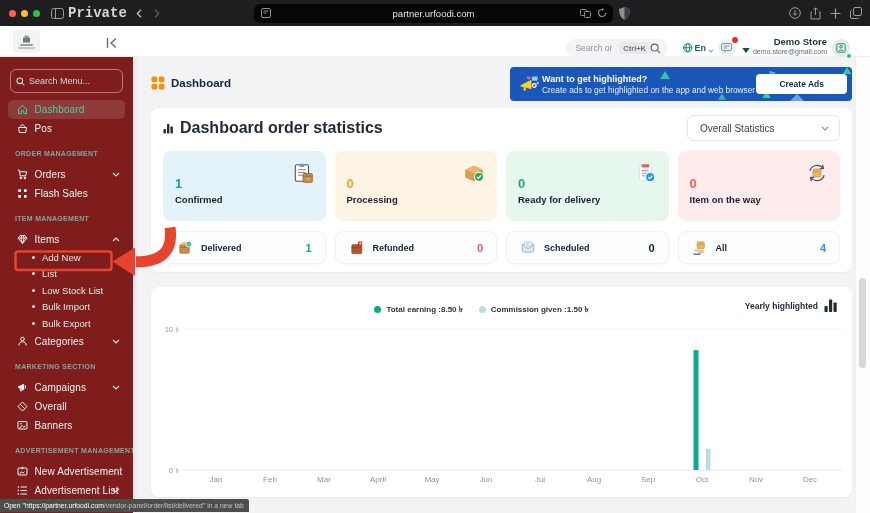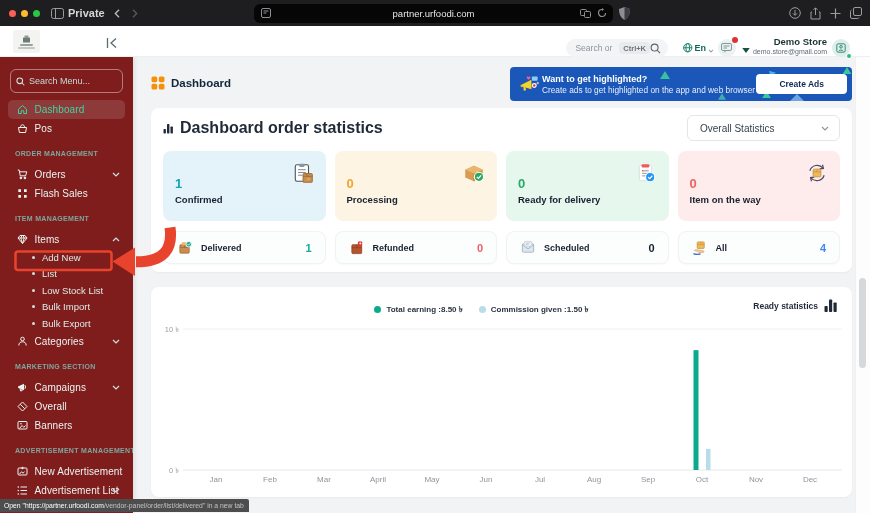--- a/index.html
+++ b/index.html
@@ -7,21 +7,21 @@
   body { font-family:"Liberation Sans","DejaVu Sans",sans-serif; -webkit-font-smoothing:antialiased; }
   .screen { position:relative; width:870px; height:513px; background:#f2f3f5; overflow:hidden; }
 
   
   .titlebar { position:absolute; top:0; left:0; width:870px; height:26px; background:#1e1e20; display:flex; align-items:center; }
   .lights { display:flex; gap:5px; margin-left:9px; }
   .light { width:7px; height:7px; border-radius:50%; }
   .light.r { background:#ff5f57; } .light.y { background:#febc2e; } .light.g { background:#28c840; }
   .tb-icon { color:#9c9c9e; display:flex; align-items:center; justify-content:center; }
   .tb-toggle { margin-left:11px; }
-  .private-label { color:#d6d6d7; font-size:11px; font-weight:700; margin-left:4px; }
+  .private-label { color:#d6d6d7; font-size:14px; font-weight:700; margin-left:4px;font-family:Liberation Mono, monospace; }
   .tb-back { margin-left:9px; color:#b8b8ba; }
   .tb-fwd { margin-left:12px; color:#58585a; }
   .addressbar { position:absolute; left:254px; top:3.5px; width:359px; height:19px; background:#060607; border-radius:6px; display:flex; align-items:center; }
   .ab-reader { margin-left:7px; color:#8f8f92; }
   .ab-url { position:absolute; left:0; right:0; text-align:center; color:#e6e6e8; font-size:9.5px; font-weight:500; }
   .ab-right { position:absolute; right:6px; display:flex; align-items:center; gap:6px; color:#8f8f92; }
   .tb-shield { position:absolute; left:619px; top:6px; color:#56565e; }
   .tb-right { position:absolute; right:8px; top:0; height:26px; display:flex; align-items:center; gap:9px; color:#9c9c9e; }
 
   
@@ -584,21 +584,21 @@
           <div class="legend-item">
             <span class="legend-dot" style="background:#0caa8d"></span>
             <span class="legend-text">Total earning :8.50 ৳</span>
           </div>
           <div class="legend-item">
             <span class="legend-dot" style="background:#b9dcea"></span>
             <span class="legend-text">Commission given :1.50 ৳</span>
           </div>
         </div>
       <div class="chart-title">
-        <span class="ct-text">Ready statistics</span>
+        <span class="ct-text">Yearly highlighted</span>
         <svg width="14" height="13" viewBox="0 0 14 13" fill="#1f2937">
             <rect x="0.5" y="7" width="3.2" height="6" rx="0.8"></rect>
             <rect x="5" y="0.5" width="3.2" height="12.5" rx="0.8"></rect>
             <rect x="9.5" y="3.5" width="3.2" height="9.5" rx="0.8"></rect>
           </svg>
       </div>
       <svg class="plot" id="plot" width="701" height="210" viewBox="0 0 701 210">
           <line x1="32" y1="42" x2="691" y2="42" stroke="#eef1f3" stroke-width="1"></line>
           <line x1="32" y1="183" x2="691" y2="183" stroke="#e4e8eb" stroke-width="1"></line>
           <text x="28" y="44.5" text-anchor="end" font-size="7.5" fill="#99a1a8">10 ৳</text>

